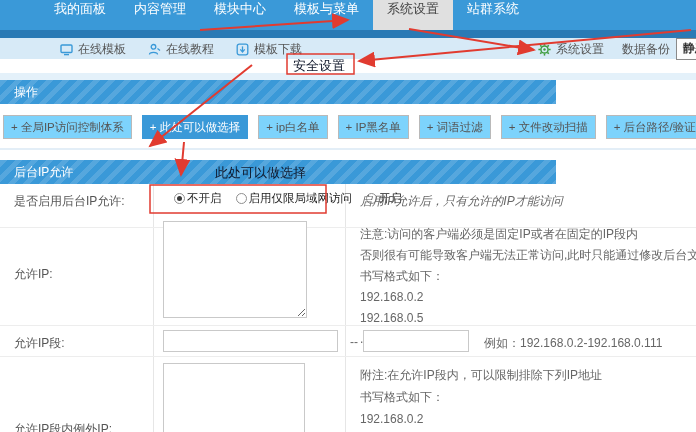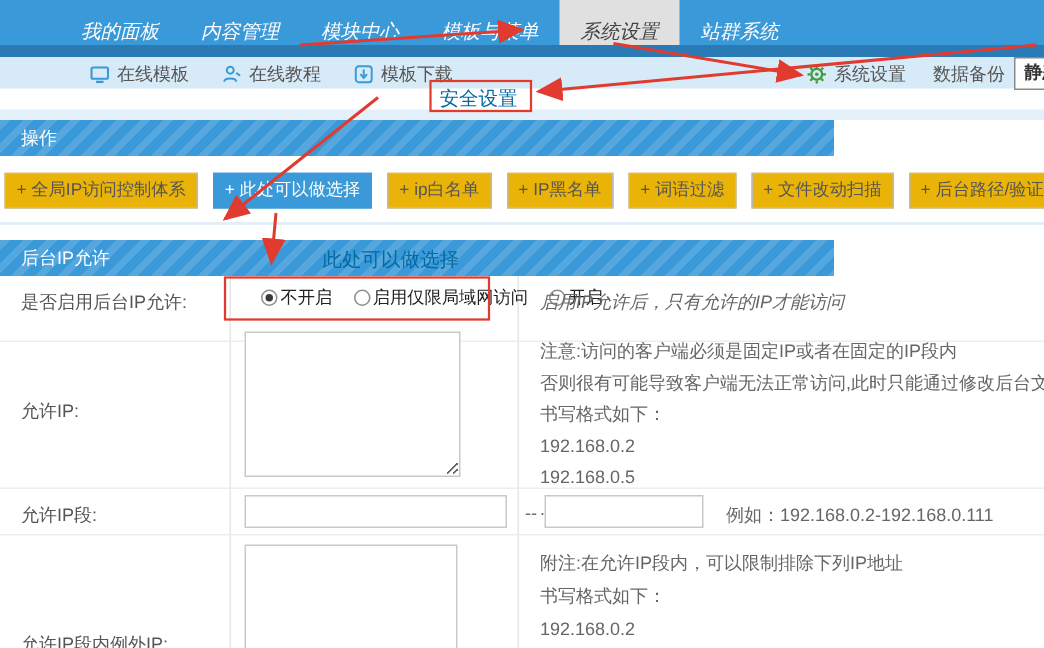--- a/index.html
+++ b/index.html
@@ -7,21 +7,21 @@
     width:696px;height:432px;overflow:hidden;position:relative;
     font-family:"Liberation Sans","DejaVu Sans",sans-serif;
     background:#ffffff;
   }
   .stage{position:absolute;left:0;top:0;width:696px;height:432px;overflow:hidden;}
   .abs{position:absolute;}
 
   
   .nav{left:0;top:0;width:696px;height:30px;background:#3a99d8;display:flex;align-items:stretch;}
   .nav-pad{width:40px;}
-  .nav-item{display:flex;align-items:flex-end;padding:0 14px;color:#ffffff;font-size:13px;cursor:pointer;font-style:italic;}
+  .nav-item{display:flex;align-items:flex-start;padding:0 14px;color:#ffffff;font-size:13px;cursor:pointer;}
   .nav-item.active{background:#e0e0e0;color:#444444;}
   .darkstrip{left:0;top:30px;width:696px;height:8px;background:#2a7ab5;}
 
   
   .toolbar{left:0;top:38px;width:696px;height:21px;background:#d7eaf7;}
   .tb-left{left:60px;top:41px;display:flex;gap:22px;align-items:flex-end;}
   .tb-item{display:flex;align-items:center;gap:5px;color:#555555;font-size:12px;cursor:pointer;}
   .tb-right{left:538px;top:41px;display:flex;gap:18px;align-items:center;}
   .static-btn{left:676px;top:38px;height:18px;background:#fdfdfd;border:1px solid #8a8a8a;
     font-size:12px;font-weight:bold;color:#333;padding:1px 6px;white-space:nowrap;}
@@ -34,21 +34,21 @@
     background:#3a99d8;
     background-image:repeating-linear-gradient(135deg,rgba(255,255,255,.14) 0 5px,rgba(255,255,255,0) 5px 11px);
   }
   .hdr-ops{left:0;top:80px;}
   .hdr-ip{left:0;top:160px;}
   .panel-divider{left:0;top:148px;width:696px;height:2px;background:#e3eef7;}
 
   
   .btnrow{left:0;top:115px;width:696px;height:26px;display:flex;gap:10px;padding-left:3px;overflow:hidden;}
   .act-btn{flex:0 0 auto;height:24px;line-height:22px;box-sizing:border-box;
-    border:1px solid #b9b9b9;background:#eab308;color:#555555;font-size:11.5px;
+    border:1px solid #b9b9b9;background:#7dd3fc;color:#555555;font-size:11.5px;
     padding:0 7px;white-space:nowrap;cursor:pointer;}
   .act-btn.active{background:#3a99d8;border-color:#3a99d8;color:#ffffff;}
 
   
   .ftable{left:0;top:184px;width:696px;height:248px;}
   .vline{position:absolute;top:0;bottom:0;width:1px;background:#e6e6e6;}
   .frow{position:absolute;left:0;width:696px;border-bottom:1px solid #ededed;box-sizing:border-box;}
   .flabel{position:absolute;left:14px;font-size:12px;color:#555555;white-space:nowrap;}
   .fhelp{position:absolute;left:360px;font-size:12px;color:#666666;white-space:nowrap;}
   .helpline{white-space:nowrap;}
@@ -59,21 +59,21 @@
   .rdot.sel::after{content:"";position:absolute;left:2px;top:2px;width:5px;height:5px;border-radius:50%;background:#3a3a3a;}
 
   textarea.ta{position:absolute;border:1px solid #c9c9c9;resize:both;font-size:12px;box-sizing:border-box;outline:none;}
   input.ti{position:absolute;border:1px solid #c9c9c9;height:22px;font-size:12px;box-sizing:border-box;outline:none;padding:0 4px;}
 
   
   .icn{display:inline-block;line-height:0;}
 
   
   .anno-svg{left:0;top:0;width:696px;height:432px;pointer-events:none;z-index:40;}
-  .anno-text{position:absolute;color:#0369a1;font-size:13px;white-space:nowrap;z-index:41;pointer-events:none;}
+  .anno-text{position:absolute;color:#0f172a;font-size:13px;white-space:nowrap;z-index:41;pointer-events:none;}
 </style>
 </head>
 <body>
 
 <div class="stage">
 
   <div class="abs nav">
     <div class="nav-pad"></div>
     <div class="nav-item">
         <span>我的面板</span>

